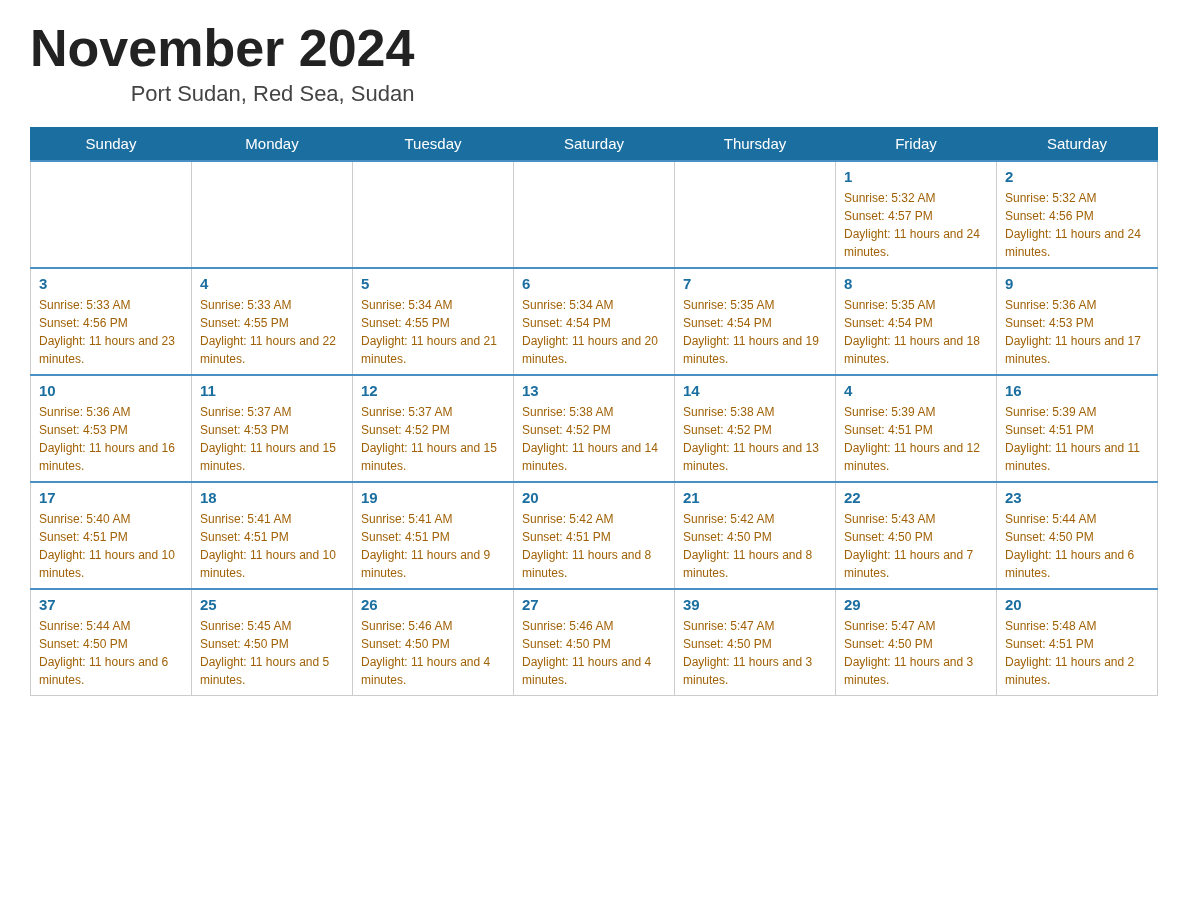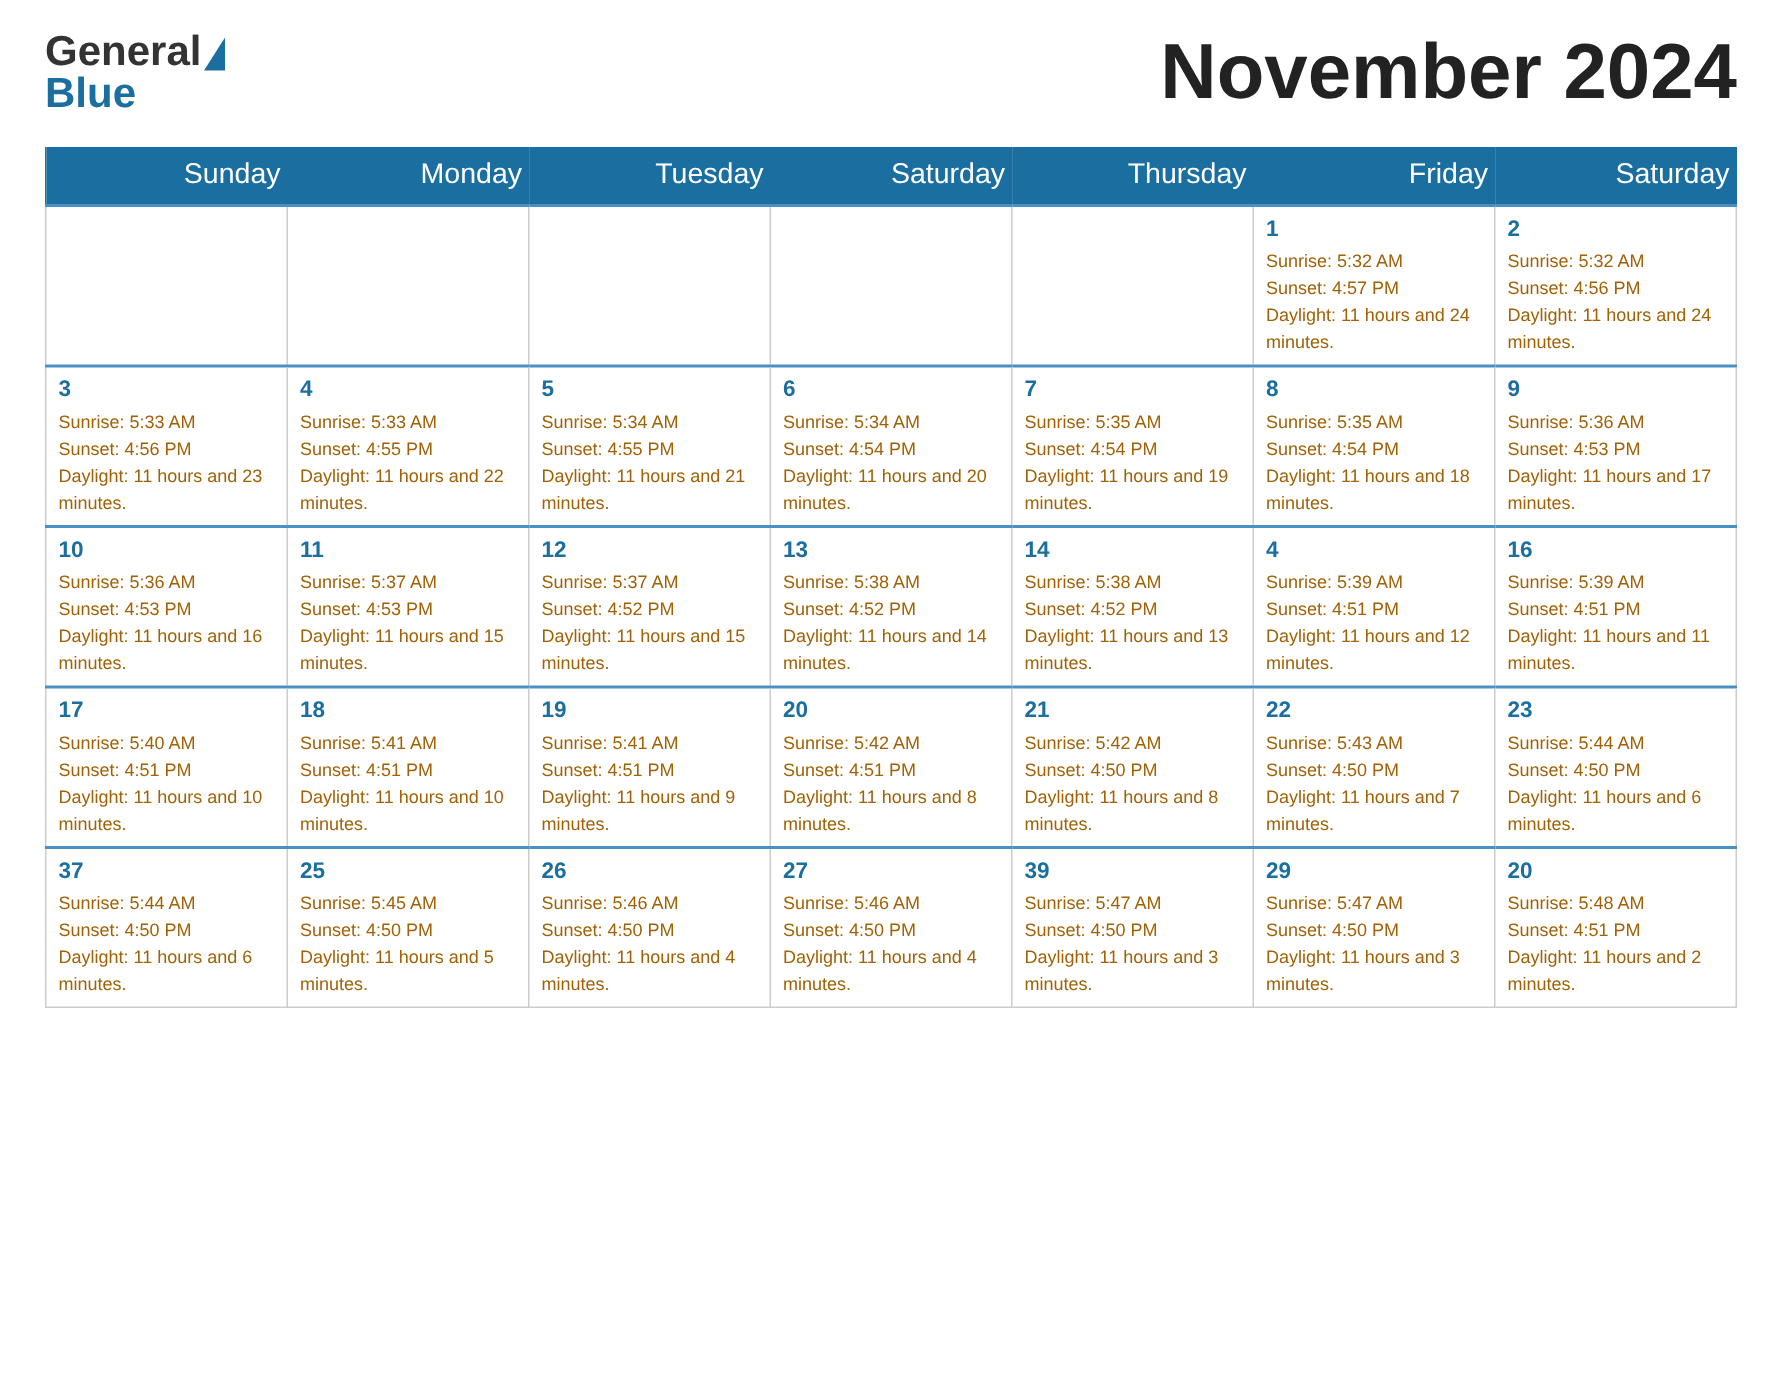--- a/index.html
+++ b/index.html
@@ -66,23 +66,23 @@
       margin-top: 4px;
     }
     .calendar-table {
       width: 100%;
       border-collapse: collapse;
     }
     .calendar-table th {
       background-color: #1a6ea0;
       color: #fff;
       padding: 8px 4px;
-      font-size: 19px;
+      font-size: 15px;
       font-weight: normal;
-      text-align: right;
+      text-align: center;
       border: 1px solid #1a6ea0;
     }
     .calendar-table td {
       border: 1px solid #ccc;
       vertical-align: top;
       padding: 6px 8px;
       width: 14.28%;
       height: 105px;
       font-size: 12.5px;
       color: #333;
@@ -107,31 +107,23 @@
       border-top: 2px solid #4a90c4;
     }
     .calendar-table thead tr th {
       border-top: none;
     }
   </style>
 </head>
 <body>
 
 <div class="header-area">
-  <div class="logo-area">
-    <div class="logo-text">
-      <span class="logo-general">General</span>
-      <div class="logo-triangle"></div>
-    </div>
-    <div class="logo-blue-line">
-      <span class="logo-blue-text">Blue</span>
-    </div>
-  </div>
   <div class="title-area">
     <div class="month-title">November 2024</div>
+    <div class="subtitle">Port Sudan, Red Sea, Sudan</div>
   </div>
 </div>
 
 <table class="calendar-table">
   <thead>
     <tr>
       <th>Sunday</th>
       <th>Monday</th>
       <th>Tuesday</th>
       <th>Saturday</th>

